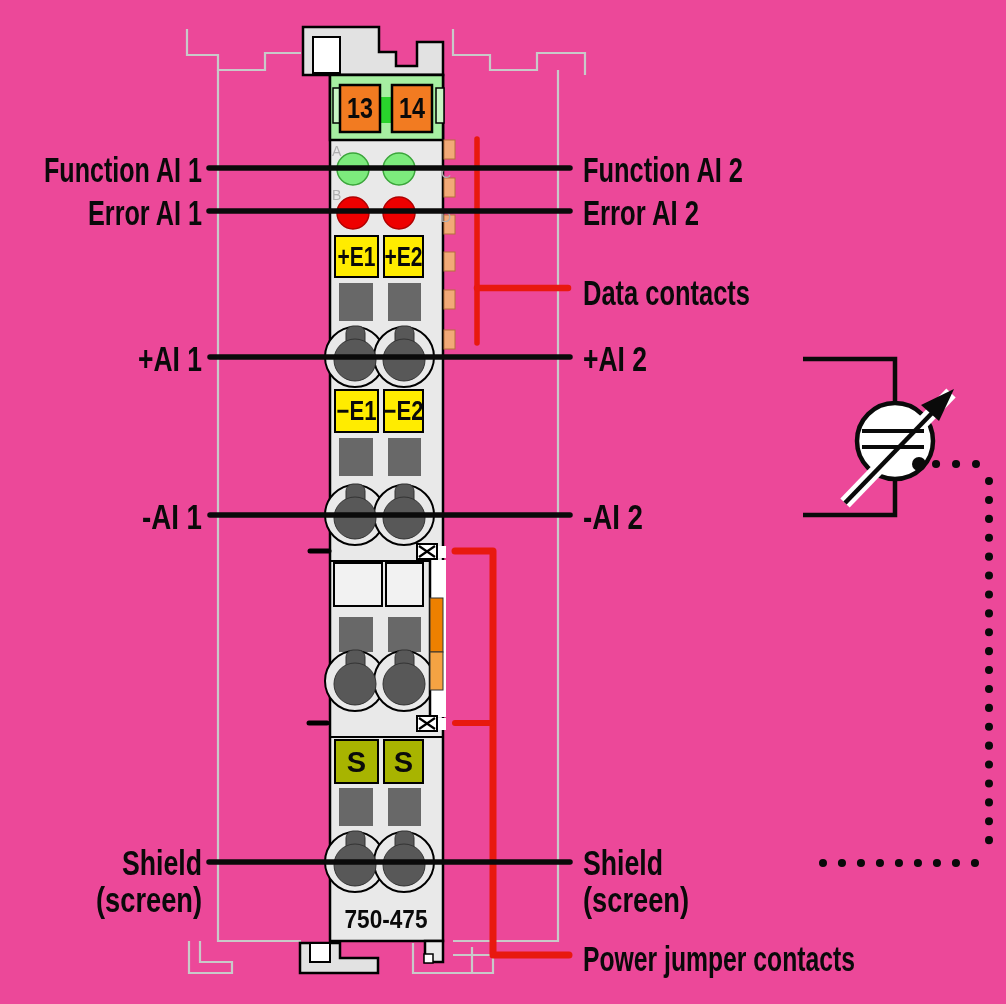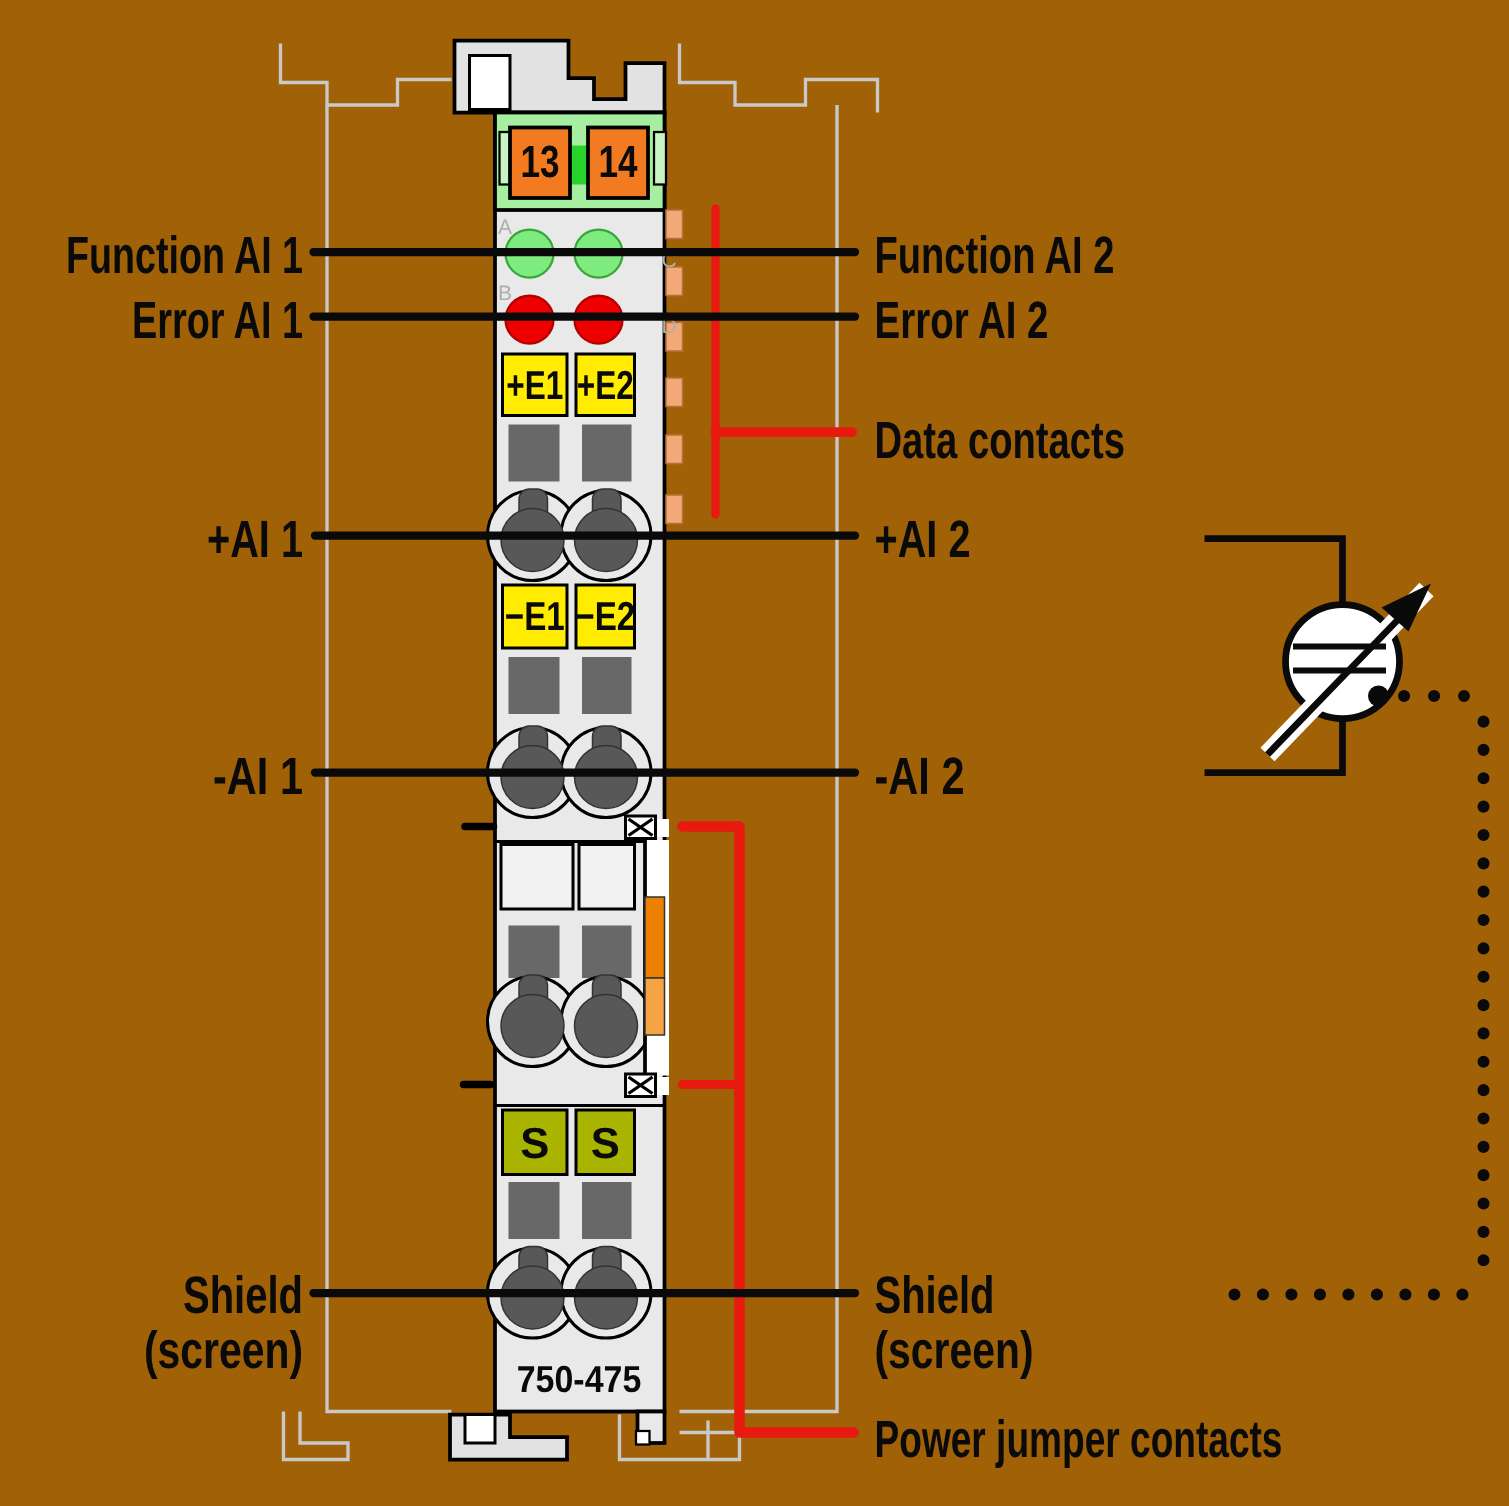--- a/index.html
+++ b/index.html
@@ -1,16 +1,16 @@
 <!DOCTYPE html>
 <html><head>
 <meta charset="utf-8">
 <style>
   html,body{margin:0;padding:0;background:#ffffff;}
-  .stage{position:relative;width:1006px;height:1004px;background:#a16207;overflow:hidden;}
+  .stage{position:relative;width:1006px;height:1004px;background:#ec4899;overflow:hidden;}
   svg{display:block;}
   text{font-family:"Liberation Sans",sans-serif;font-weight:700;fill:#0a0a0a;}
   .callout{font-size:35px;}
   .mark{font-size:27px;}
   .term-num{font-size:30px;}
   .part-num{font-size:25px;}
   .led-letter{font-size:14px;font-weight:400;fill:#aeaeae;}
   .s-mark{font-size:29px;}
 </style>
 </head>

